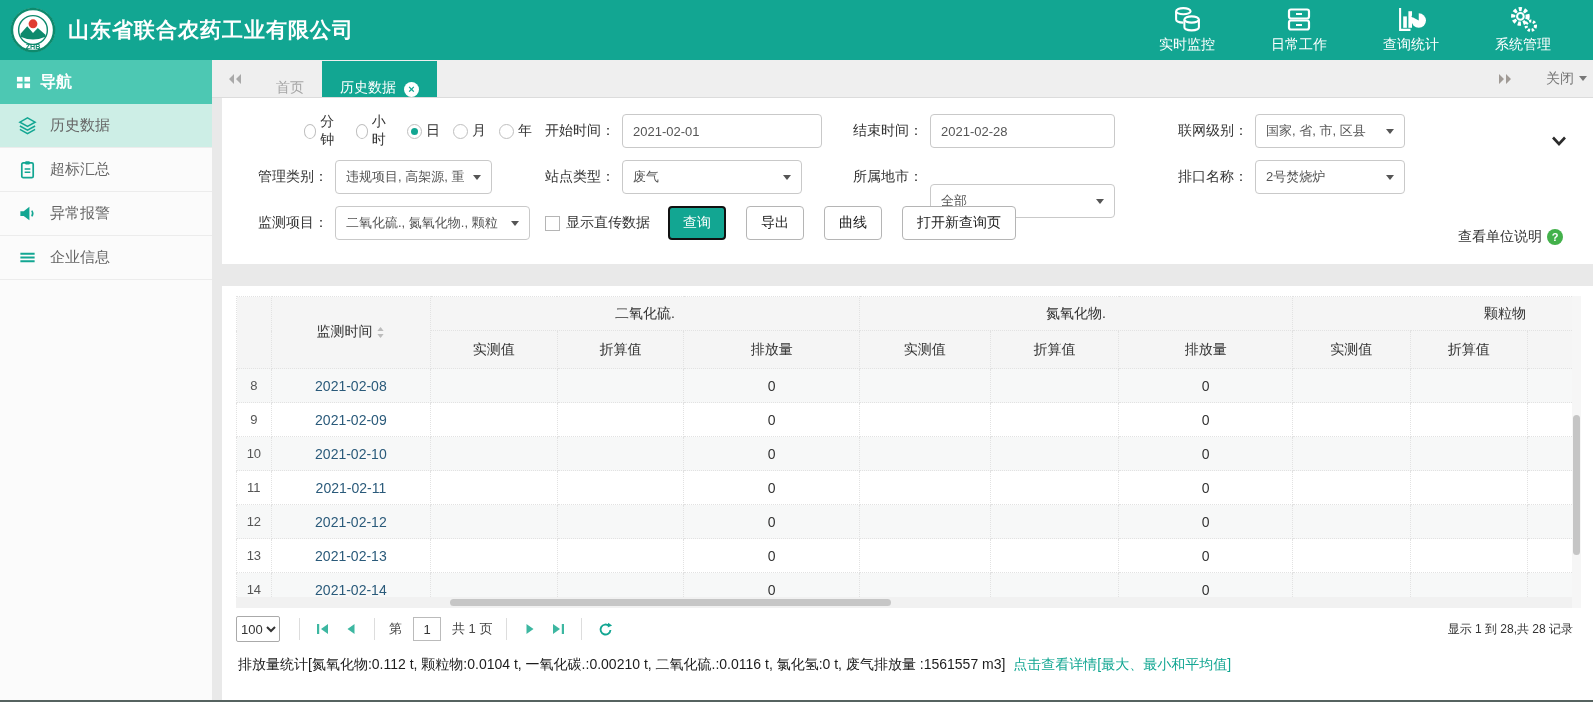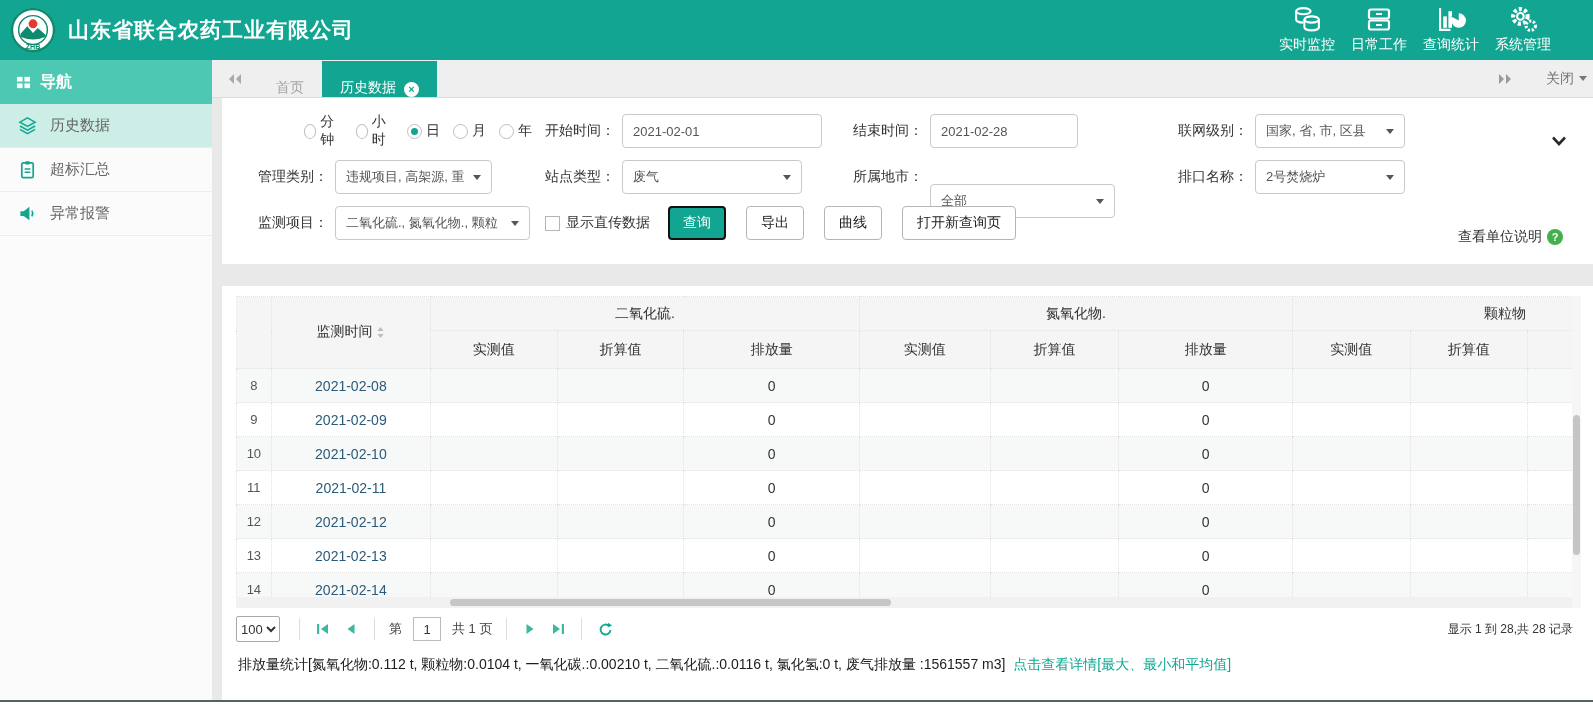--- a/index.html
+++ b/index.html
@@ -3,21 +3,21 @@
 <meta charset="utf-8">
 <style>
   * { margin:0; padding:0; box-sizing:border-box; }
   body { font-family:"Liberation Sans","DejaVu Sans",sans-serif; background:#fff; }
   .app { width:1593px; height:708px; position:relative; overflow:hidden; background:#e9e9e9; }
 
   
   .topbar { height:60px; background:#12a692; display:flex; align-items:center; padding:0 14px 0 10px; }
   .logo { width:46px; height:46px; flex:0 0 auto; }
   .company { color:#fff; font-size:21px; font-weight:bold; margin-left:12px; letter-spacing:1px; }
-  .top-menu { margin-left:auto; display:flex; gap:16px; padding-right:28px; }
+  .top-menu { margin-left:auto; display:flex; gap:56px; padding-right:28px; }
   .top-menu-item { color:#fff; text-align:center; font-size:14px; cursor:pointer; display:flex; flex-direction:column; align-items:center; }
   .top-menu-item svg { height:27px; margin-bottom:3px; }
 
   
   .main { display:flex; height:648px; }
   .sidebar { width:212px; background:#fbfbfb; flex:0 0 auto; }
   .nav-title { height:44px; background:#4dc8b3; color:#fff; font-weight:bold; font-size:16px; display:flex; align-items:center; gap:9px; padding-left:16px; }
   .side-item { height:44px; display:flex; align-items:center; gap:13px; padding-left:18px; font-size:15px; color:#666; border-bottom:1px solid #ececec; background:#fbfbfb; cursor:pointer; }
   .side-item.active { background:#cdeee6; }
   .side-item svg { width:19px; height:19px; flex:0 0 auto; }
@@ -181,20 +181,26 @@
         </svg>
         <span>超标汇总</span>
       </div>
       <div class="side-item">
         <svg viewBox="0 0 20 20">
           <path d="M2.5 7.5v5h3.5l6 4.5v-14l-6 4.5Z" fill="#12a692"></path>
           <path d="M14.5 7c1.3 1.8 1.3 4.2 0 6" stroke="#12a692" stroke-width="1.6" fill="none"></path>
         </svg>
         <span>异常报警</span>
       </div>
+      <div class="side-item">
+        <svg viewBox="0 0 20 20">
+          <path d="M2.5 6h15M2.5 10h15M2.5 14h15" stroke="#12a692" stroke-width="2.2"></path>
+        </svg>
+        <span>企业信息</span>
+      </div>
     </div>
 
     <div class="content">
       <div class="tabbar">
         <div class="tab-scroll">
           <svg viewBox="0 0 16 12" width="16" height="12">
               <path d="M7 1 L2 6 L7 11 Z M14 1 L9 6 L14 11 Z" fill="#a9a9a9"></path>
             </svg>
         </div>
         <div class="tab">
@@ -242,21 +248,21 @@
                   <span class="radio-circle"></span>
                   <span>年</span>
                 </span>
               </div>
             <div class="slot-2">
               <span class="f-label">开始时间：</span>
               <input class="ctl" style="width: 200px;" readonly="" value="2021-02-01">
             </div>
             <div class="slot-3">
               <span class="f-label">结束时间：</span>
-              <input class="ctl" style="width: 148px;" readonly="" value="2021-02-28">
+              <input class="ctl" style="width: 185px;" readonly="" value="2021-02-28">
             </div>
             <div class="slot-4">
               <span class="f-label">联网级别：</span>
               <div class="ctl select-box" style="width:150px;">
                 <span class="sel-text">国家, 省, 市, 区县</span>
                 <span class="select-arrow"></span>
               </div>
             </div>
           </div>
           <div class="f-row">

